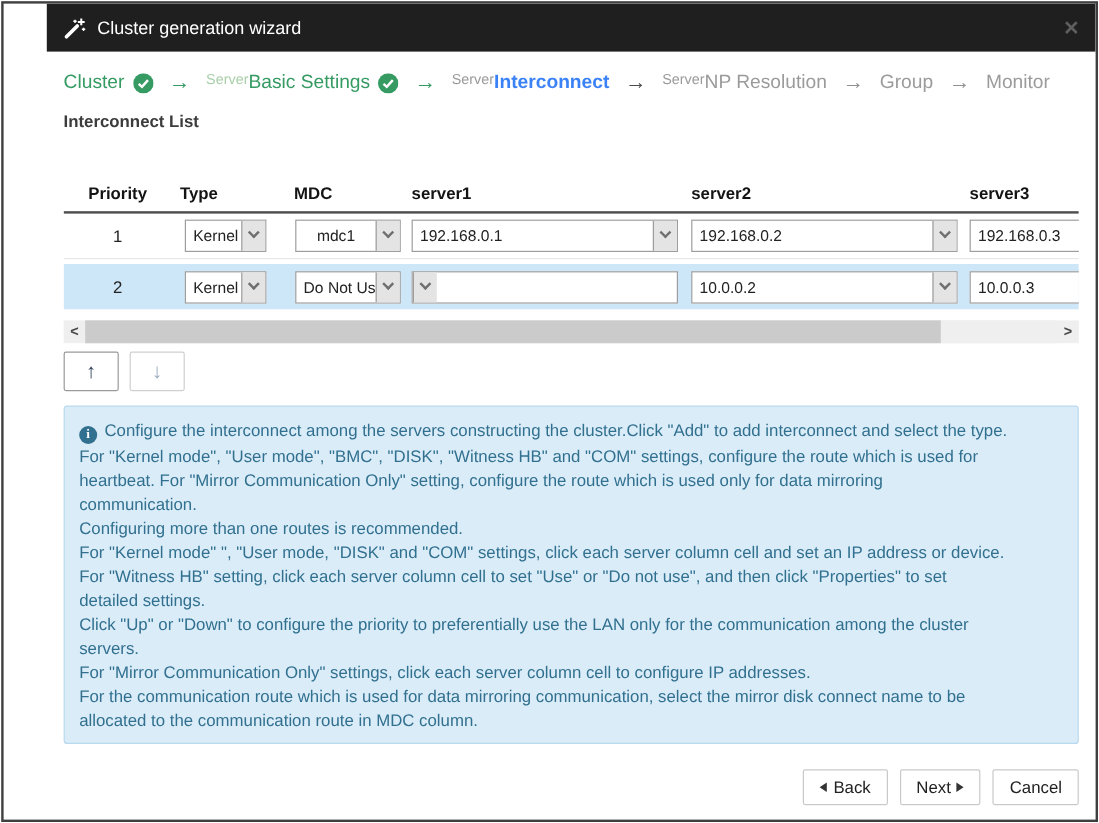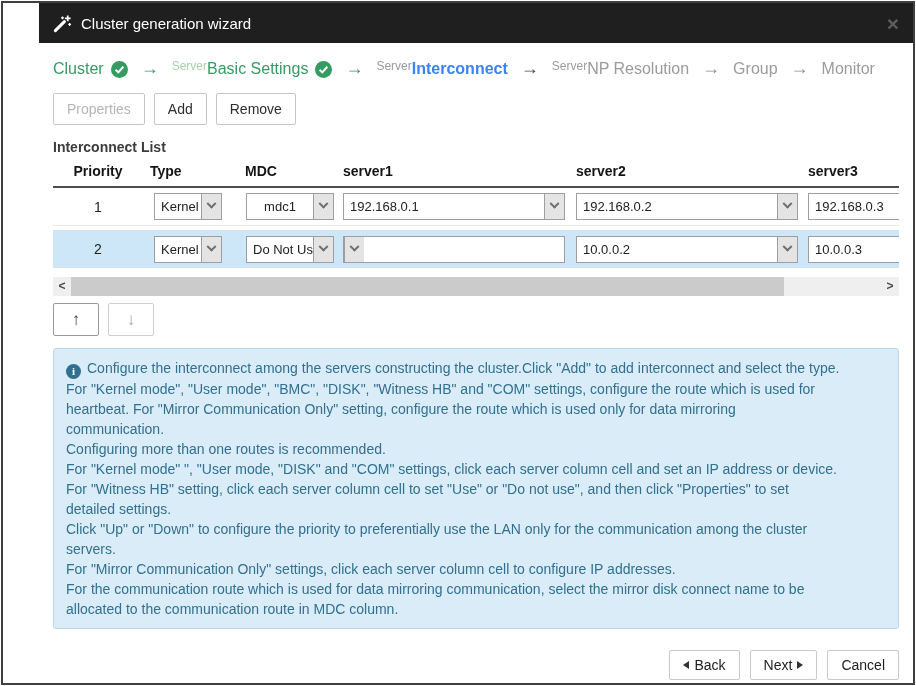--- a/index.html
+++ b/index.html
@@ -42,21 +42,21 @@
         font-family:"Liberation Sans",sans-serif; }
   .tb.disabled { color:#b5b5b5; }
 
   .list-title { font-size:14px; color:#3c3c3c; margin:2px 0 8px 0;font-weight:bold; }
 
   
   .grid { display:grid; grid-template-columns:90px 95px 98px 233px 232px 1fr;
           align-items:center; }
   .table { overflow:hidden; }
   .thead { font-size:14px; font-weight:bold; color:#141414; padding-bottom:7px;
-           border-bottom:2px solid #4d4d4d; }
+           border-bottom:2px solid #4d4d4d;margin-top:36px; }
   .thead .hc { padding-left:7px; }
   .thead .hc.center { text-align:center; padding-left:0; }
   .trow { height:38px; }
   .trow.plain { border-bottom:1px solid #e8e8e8; }
   .trow.selected { background:#cde6f8; margin-top:4px; }
   .pri { text-align:center; font-size:14px; color:#222; }
 
   .sel { display:flex; align-items:stretch; height:27px; background:#fff;
          border:1px solid #9e9e9e; cursor:default; }
   .sel .val { flex:1; display:flex; align-items:center; font-size:13px;
@@ -175,25 +175,20 @@
       <span class="step-arrow gray">→</span>
 
       <div class="step upcoming">
         <span class="caption"></span>
         <span class="main">
             <span>Monitor</span>
           </span>
       </div>
     </div>
 
-    <div class="toolbar">
-      <button class="tb disabled">Properties</button>
-      <button class="tb">Add</button>
-      <button class="tb">Remove</button>
-    </div>
 
     <div class="list-title">Interconnect List</div>
 
     <div class="table">
       <div class="grid thead">
         <span class="hc center">Priority</span>
         <span class="hc">Type</span>
         <span class="hc">MDC</span>
         <span class="hc">server1</span>
         <span class="hc">server2</span>

